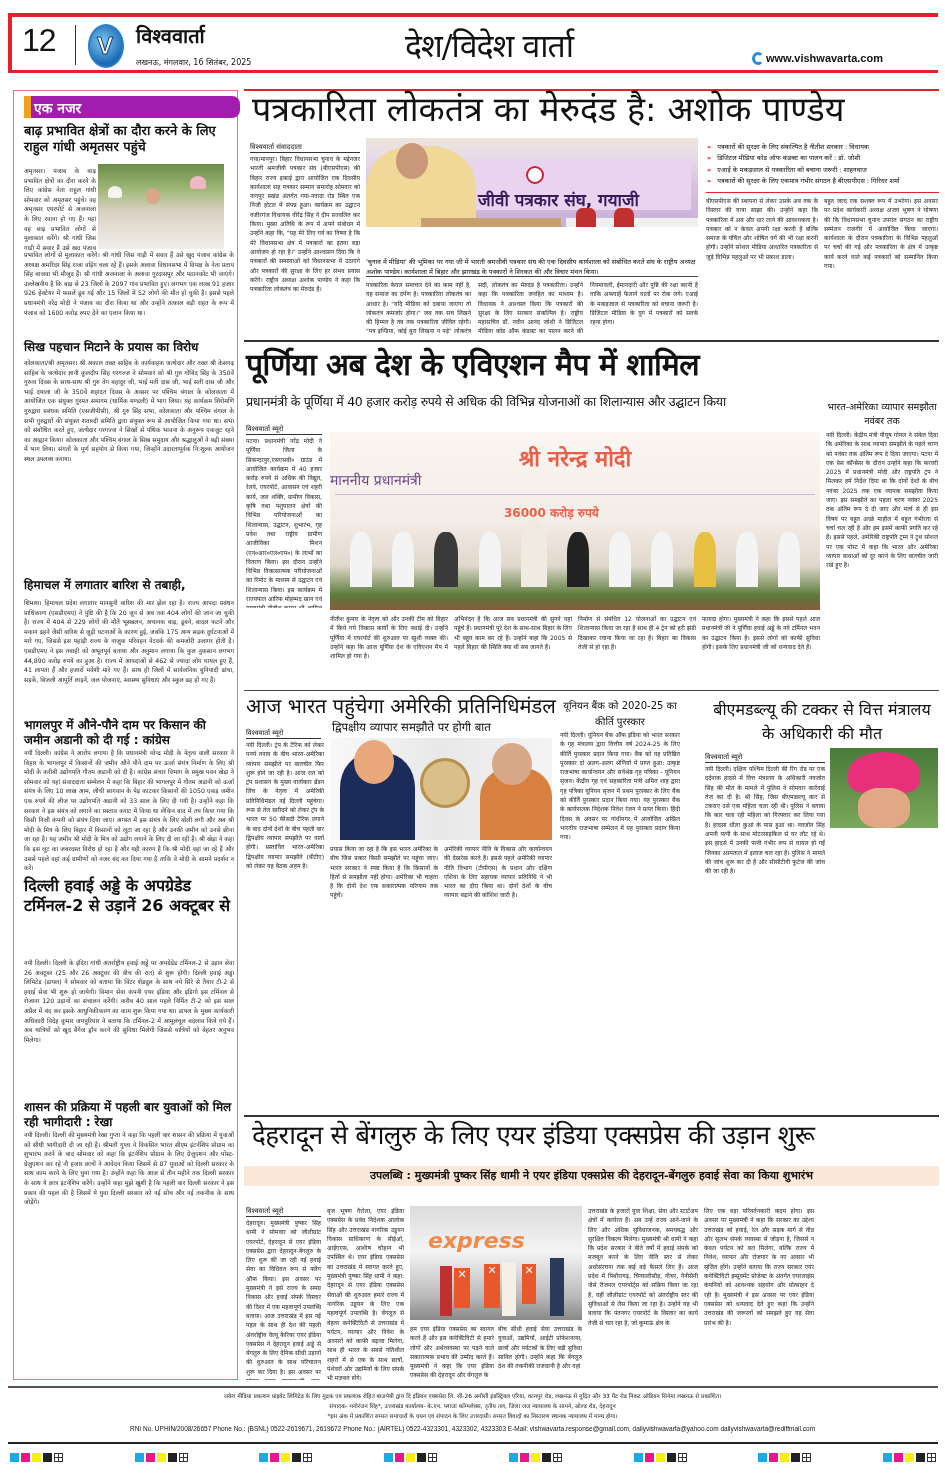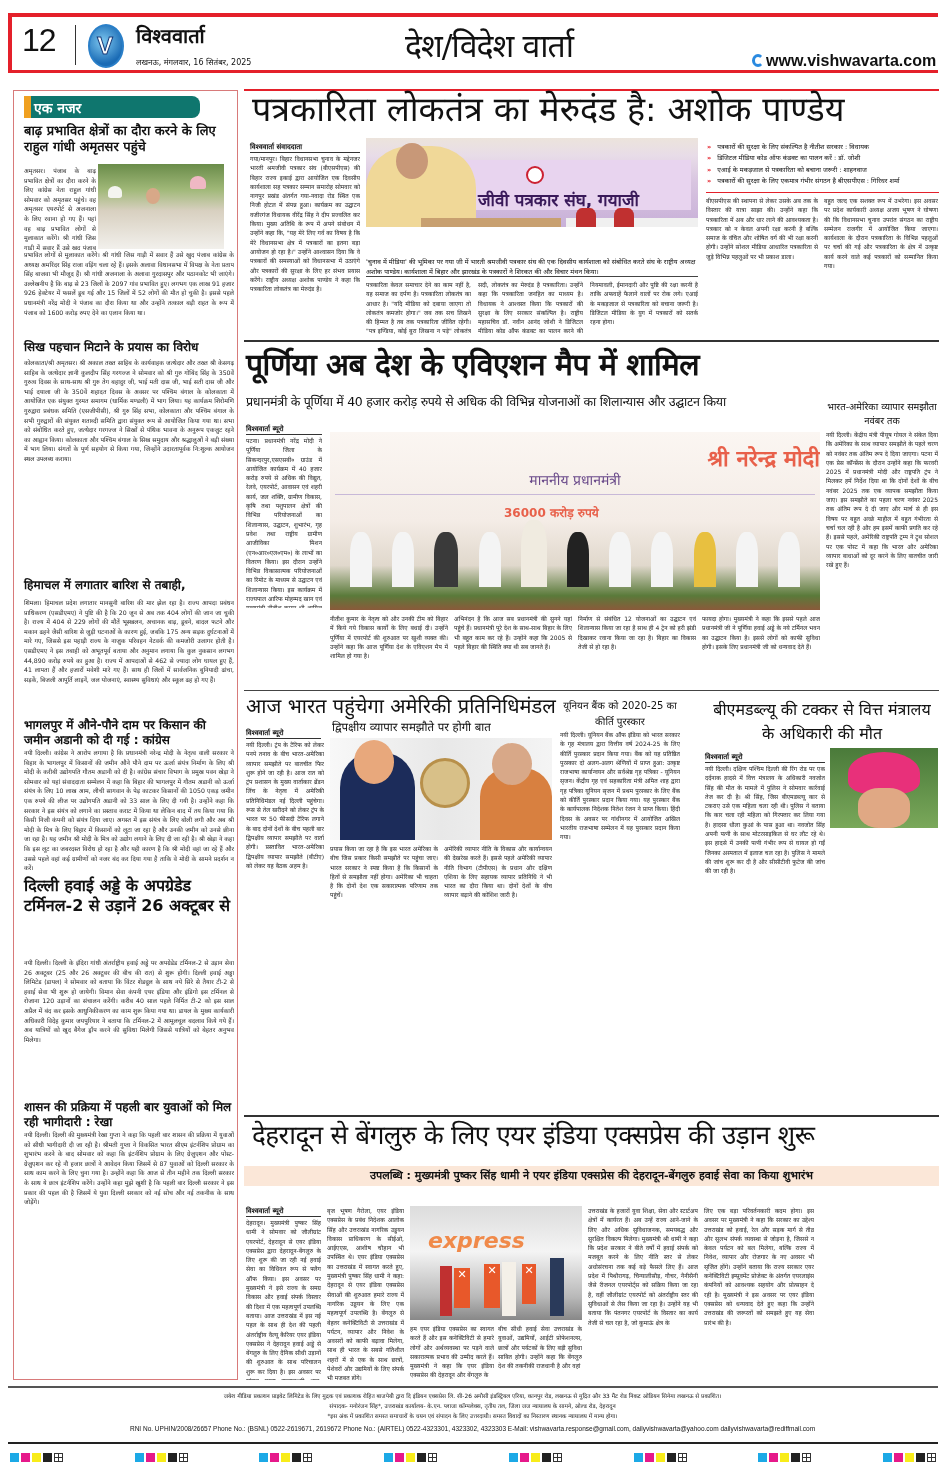--- a/index.html
+++ b/index.html
@@ -5,30 +5,30 @@
 *{box-sizing:border-box;margin:0;padding:0}
 body{width:945px;height:1474px;background:#fff;font-family:"DejaVu Sans","Liberation Sans",sans-serif;color:#111;position:relative;overflow:hidden}
 .mast{position:absolute;left:8px;top:13px;width:930px;height:60px;border-left:4px solid #e4202a;border-top:4px solid #e4202a;border-bottom:3px solid #e4202a}
 .pagenum{position:absolute;left:22px;top:22px;font-family:"Liberation Sans",sans-serif;font-size:32px;font-weight:400;letter-spacing:-1px}
 .vsep{position:absolute;left:75px;top:25px;width:1px;height:40px;background:#333}
 .logo{position:absolute;left:88px;top:24px;width:36px;height:44px;border-radius:50%;background:radial-gradient(circle at 40% 40%,#7ec8f0,#1a6bb5 70%);border:2px solid #2a7fc8}
 .logo-v{position:absolute;left:7px;top:6px;font:bold 24px "Liberation Sans",sans-serif;color:#fff;-webkit-text-stroke:1px #1a3d7a}
 .brand{position:absolute;left:136px;top:22px;font-size:20px;font-weight:bold;font-family:"DejaVu Serif",serif}
 .dateline{position:absolute;left:136px;top:56px;font-size:8px}
 .section-title{position:absolute;left:405px;top:23px;font-size:32px;font-family:"DejaVu Serif",serif;letter-spacing:-1px}
-.website{position:absolute;left:752px;top:52px;font-size:16px;font-family:"Liberation Sans",sans-serif;font-weight:bold}
+.website{position:absolute;left:752px;top:52px;font-size:11px;font-family:"Liberation Sans",sans-serif;font-weight:bold}
 .ie-icon{display:inline-block;width:12px;height:13px;border-radius:50%;border:3px solid #2a8ae0;border-right-color:transparent;margin-right:2px;vertical-align:middle;position:relative;top:-1px}
 .leftbox{position:absolute;left:13px;top:90px;width:225px;height:1290px;border:1px solid #d87a7a}
-.ek-najar{position:absolute;left:24px;top:96px;width:176px;height:22px;background:#0f766e;border-radius:0 8px 8px 0;color:#fff;font-size:14px;font-weight:bold;padding:2px 10px}
+.ek-najar{position:absolute;left:24px;top:96px;width:216px;height:22px;background:#a21caf;border-radius:0 8px 8px 0;color:#fff;font-size:14px;font-weight:bold;padding:2px 10px}
 .ek-najar:before{content:"";position:absolute;left:0;top:0;width:7px;height:100%;background:#f0a020}
 .lhead{position:absolute;left:24px;width:210px;font-size:13px;font-weight:bold;line-height:1.25}
 .lbody{position:absolute;left:24px;width:210px;font-size:6.2px;line-height:1.55;color:#222;text-align:justify}
 .photo{position:absolute;overflow:hidden}
 .mainhead{position:absolute;font-family:"DejaVu Sans",sans-serif;line-height:1}
-.byline{position:absolute;font-size:7px;font-weight:bold;border-bottom:1px solid #333;padding-bottom:1px}
+.byline{position:absolute;font-size:7px;font-weight:normal;border-bottom:1px solid #333;padding-bottom:1px}
 .col{position:absolute;font-size:6px;line-height:1.55;color:#222;text-align:justify;overflow:hidden}
 .redline{position:absolute;height:2px;background:#e4202a}
 .hline{position:absolute;height:1px;background:#444}
 .bullets{position:absolute;left:707px;top:142px;width:232px}
 .bullet{font-size:6.5px;line-height:1.75;white-space:nowrap}
 .bullet .arr{color:#e4202a;font-weight:bold;margin-right:6px}
 .caption{position:absolute;font-size:6.5px;line-height:1.5}
 .subband{position:absolute;left:244px;top:1166px;width:695px;height:20px;background:#fbe7d8;font-size:11px;text-align:center;line-height:20px;font-weight:bold}
 .footer{position:absolute;left:0;width:945px;text-align:center;font-size:5.8px;line-height:1.5}
 .regbar{position:absolute;top:1453px;left:8px;width:930px;height:12px;display:flex;justify-content:space-between;padding:0 2px}
@@ -112,22 +112,22 @@
 <div class="col" style="left:706px;top:196px;width:112px;height:138px">बीएसपीएस की स्थापना से लेकर उसके अब तक के विस्तार की यात्रा साझा की। उन्होंने कहा कि पत्रकारिता में अब और धार लाने की आवश्यकता है। पत्रकार को न केवल अपनी रक्षा करनी है बल्कि समाज के वंचित और शोषित वर्ग की भी रक्षा करनी होगी। उन्होंने सोशल मीडिया आधारित पत्रकारिता से जुड़े विभिन्न पहलुओं पर भी प्रकाश डाला।</div>
 <div class="col" style="left:824px;top:196px;width:114px;height:138px">बहुत जल्द एक सशक्त रूप में उभरेगा। इस अवसर पर प्रदेश कार्यकारी अध्यक्ष अजय भूषण ने घोषणा की कि विधानसभा चुनाव उपरांत संगठन का राष्ट्रीय सम्मेलन राजगीर में आयोजित किया जाएगा। कार्यशाला के दौरान पत्रकारिता के विभिन्न पहलुओं पर चर्चा की गई और पत्रकारिता के क्षेत्र में उत्कृष्ट कार्य करने वाले कई पत्रकारों को सम्मानित किया गया।</div>
 
 <div class="hline" style="left:244px;top:340px;width:695px;height:2px;background:#333"></div>
 
 <div class="mainhead" style="left:246px;top:350px;font-size:30px;font-weight:bold;white-space:nowrap;letter-spacing:-0.5px">पूर्णिया अब देश के एविएशन मैप में शामिल</div>
 <div class="mainhead" style="left:246px;top:396px;font-size:12.5px;white-space:nowrap;letter-spacing:-0.3px">प्रधानमंत्री के पूर्णिया में 40 हजार करोड़ रुपये से अधिक की विभिन्न योजनाओं का शिलान्यास और उद्घाटन किया</div>
 <div class="byline" style="left:246px;top:424px;width:76px">विश्ववार्ता ब्यूरो</div>
 <div class="col" style="left:246px;top:436px;width:76px;height:172px">पटना। प्रधानमंत्री नरेंद्र मोदी ने पूर्णिया जिला के सिकन्दरपुर,एसएसबी० ग्राउंड में आयोजित कार्यक्रम में 40 हजार करोड़ रुपये से अधिक की विद्युत, रेलवे, एयरपोर्ट, आवासन एवं शहरी कार्य, जल शक्ति, ग्रामीण विकास, कृषि तथा पशुपालन क्षेत्रों की विभिन्न परियोजनाओं का शिलान्यास, उद्घाटन, शुभारंभ, गृह प्रवेश तथा राष्ट्रीय ग्रामीण आजीविका मिशन (एन०आर०एल०एम०) के लाभों का वितरण किया। इस दौरान उन्होंने विभिन्न विकासात्मक परियोजनाओं का रिमोट के माध्यम से उद्घाटन एवं शिलान्यास किया। इस कार्यक्रम में राज्यपाल आरिफ मोहम्मद खान एवं मुख्यमंत्री नीतीश कुमार भी शामिल हुए। प्रधानमंत्री ने पूर्णिया एयरपोर्ट के नए टर्मिनल भवन का उद्घाटन किया।</div>
 <div class="photo" style="left:330px;top:432px;width:490px;height:178px;background:linear-gradient(180deg,#fbf6f2 0%,#f4ece6 50%,#e0d8cc 75%,#5a7a3a 92%,#8a5a3a 100%)">
-  <div style="position:absolute;left:0;width:100%;top:10px;text-align:right;font-size:22px;font-weight:bold;color:#e8604a;font-family:'DejaVu Serif',serif">श्री नरेन्द्र मोदी</div>
-  <div style="position:absolute;left:0;width:100%;top:38px;text-align:center;font-size:14px;color:#6a4a8a">माननीय प्रधानमंत्री</div>
+  <div style="position:absolute;left:0;width:100%;top:10px;text-align:center;font-size:22px;font-weight:bold;color:#e8604a;font-family:'DejaVu Serif',serif">श्री नरेन्द्र मोदी</div>
+  <div style="position:absolute;left:0;width:100%;top:38px;font-size:14px;color:#6a4a8a">माननीय प्रधानमंत्री</div>
   <div style="position:absolute;left:5px;width:480px;top:62px;height:1px;background:#c8b8d8"></div>
   <div style="position:absolute;left:174px;top:72px;font-size:12px;font-weight:bold;color:#e8604a">36000 करोड़ रुपये</div>
   <div style="position:absolute;left:20px;top:100px;width:450px;height:55px;display:flex;justify-content:space-between">
     <div style="width:22px;background:#f4f4f4;border-radius:40% 40% 0 0"></div>
     <div style="width:22px;background:#f4f4f4;border-radius:40% 40% 0 0"></div>
     <div style="width:24px;background:#3a3a3a;border-radius:40% 40% 0 0"></div>
     <div style="width:22px;background:#f4f4f4;border-radius:40% 40% 0 0"></div>
     <div style="width:26px;background:#f0ebe0;border-radius:40% 40% 0 0;margin-top:-12px"></div>
     <div style="width:22px;background:#222;border-radius:40% 40% 0 0"></div>
     <div style="width:22px;background:#f4f4f4;border-radius:40% 40% 0 0"></div>

